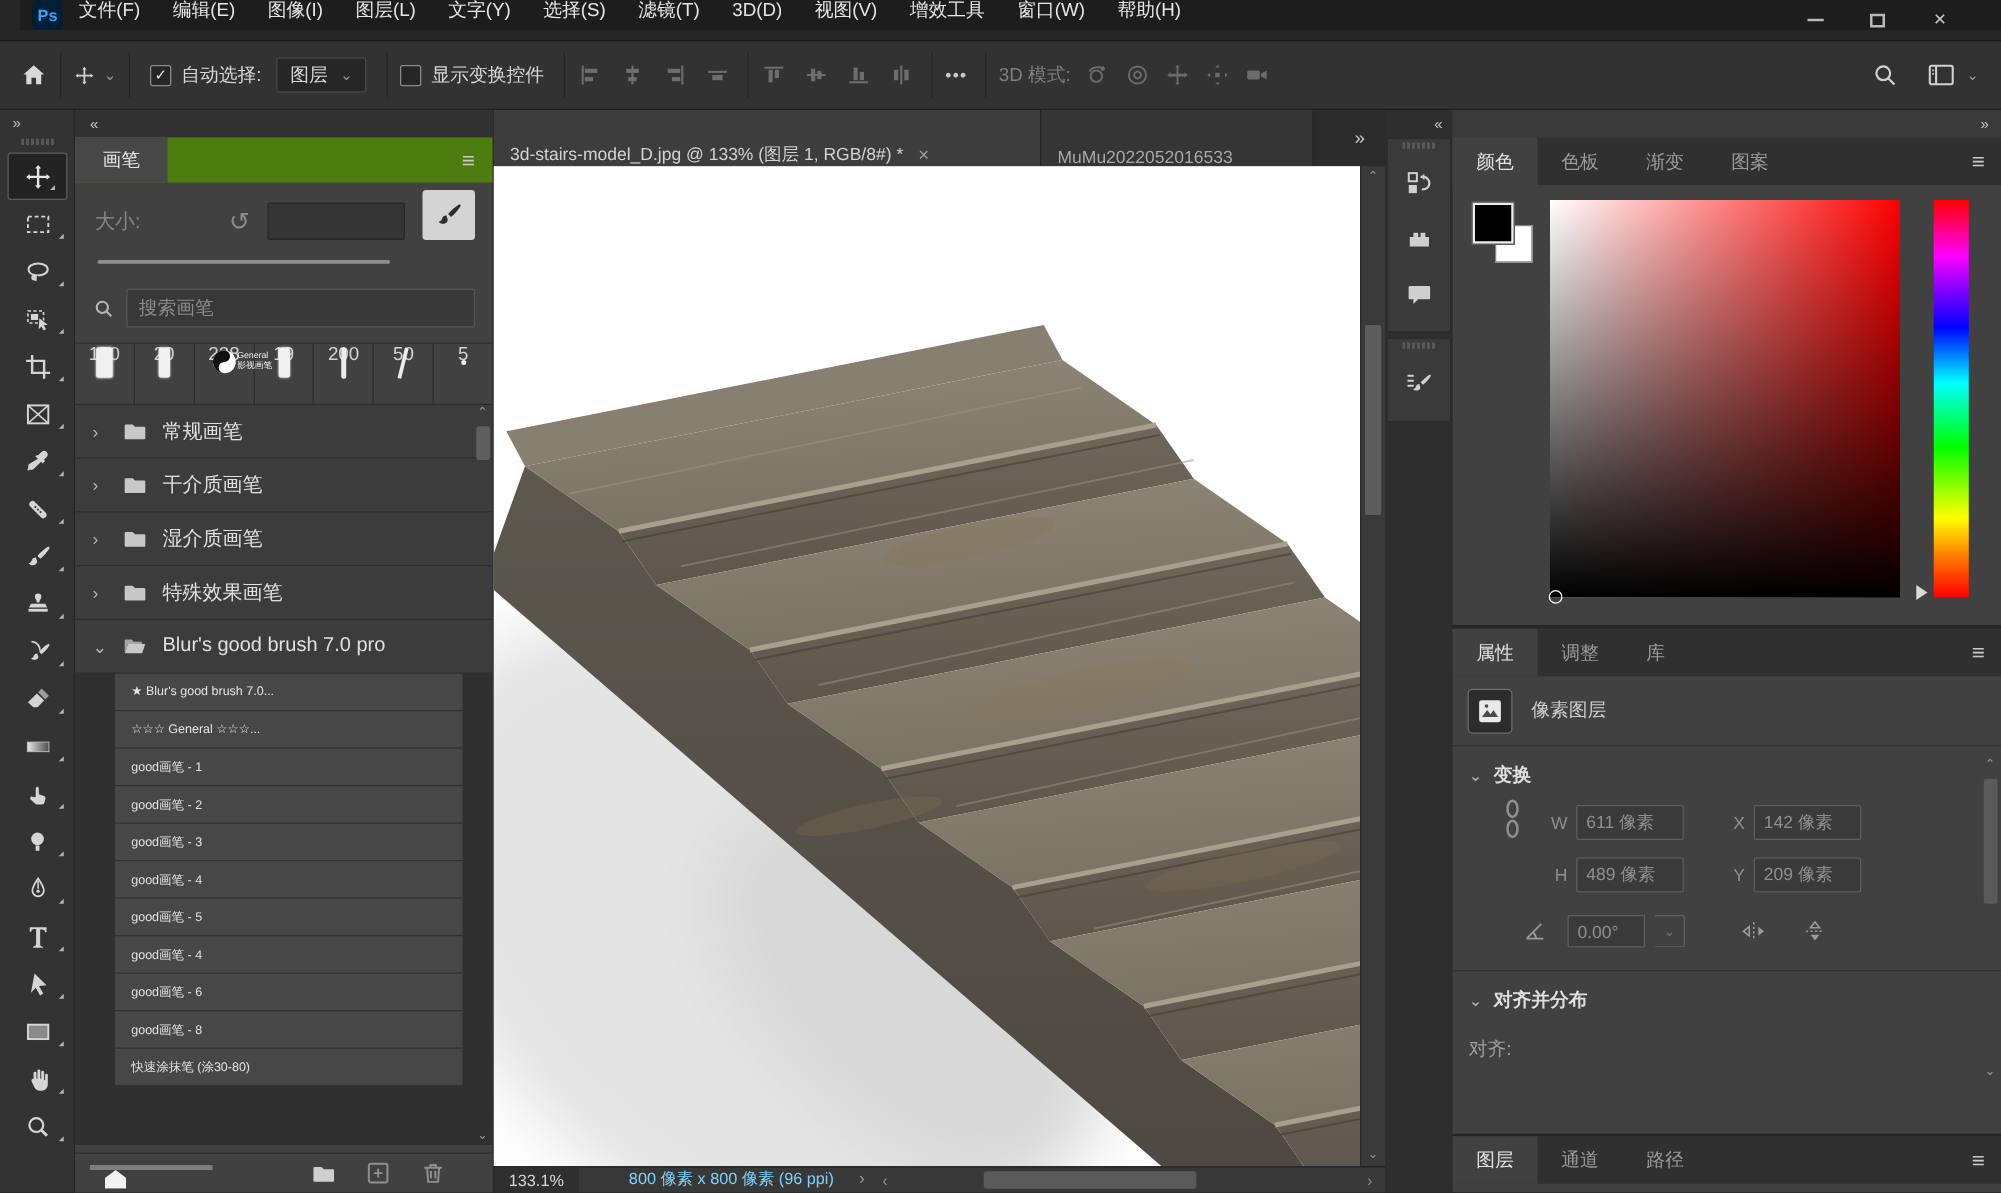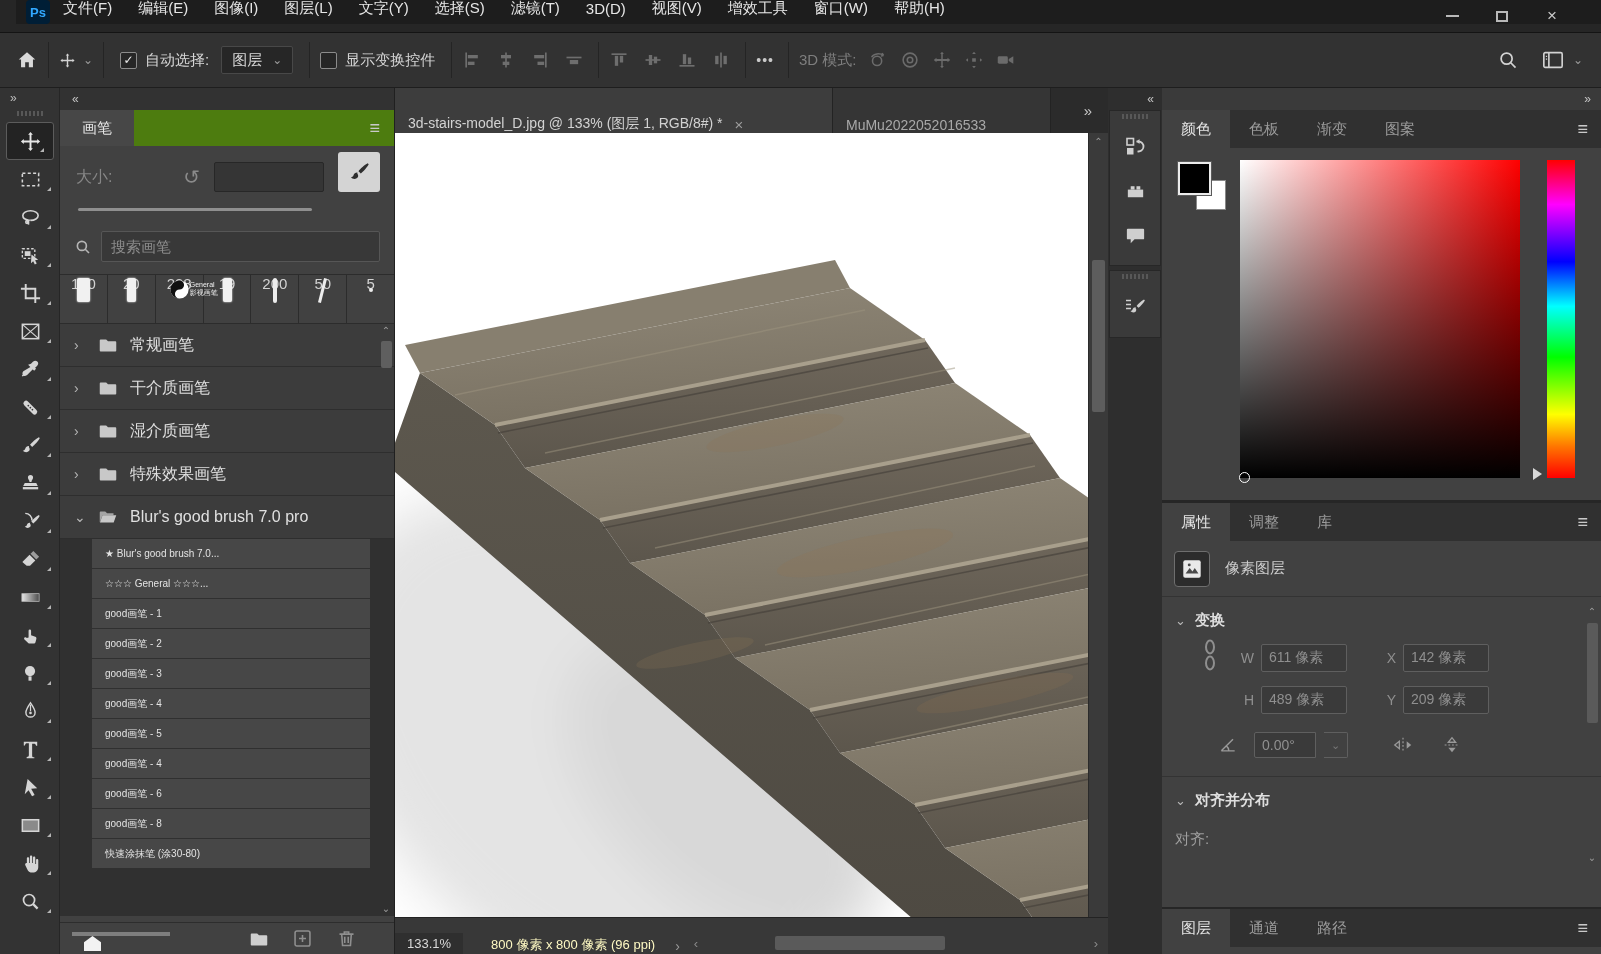--- a/index.html
+++ b/index.html
@@ -80,23 +80,23 @@
   .dtab1{width:438px;background:#3d3d3d;color:#d3d3d3;gap:12px}
   .dtab1 .ttl{overflow:hidden;white-space:nowrap}
   .dtab1 .cls{color:#9e9e9e;font-size:15px;flex:none}
   .dtab2{width:218px;background:#353535;color:#a8a8a8}
   .tabmore{margin-left:auto;display:flex;align-items:center;padding-right:16px;color:#c8c8c8;font-size:15px}
   .canvas{position:absolute;left:0;top:45px;width:693px;height:800px;background:#fff;overflow:hidden}
   .vscroll{position:absolute;right:0;top:45px;width:20px;height:800px;background:#3a3a3a;border-left:1px solid #2a2a2a;display:flex;flex-direction:column;align-items:center}
   .vscroll .thm{position:absolute;top:127px;left:3px;width:13px;height:152px;background:#5d5d5d;border-radius:2px}
   .vscroll .sarrow.up{margin-top:4px}
   .vscroll .sarrow.dn{position:absolute;bottom:4px}
-  .statusbar{position:absolute;left:0;bottom:0;width:713px;height:37px;background:#383838;border-top:1px solid #232323;display:flex;align-items:flex-end;font-size:13px}
+  .statusbar{position:absolute;left:0;bottom:0;width:713px;height:21px;background:#383838;border-top:1px solid #232323;display:flex;align-items:flex-start;font-size:13px}
   .szoom{background:#2f2f2f;height:21px;display:flex;align-items:center;padding:0 12px;color:#d8d8d8}
-  .sdims{color:#fef9c3;margin-left:28px}
+  .sdims{color:#7dd3fc;margin-left:40px}
   .snext{color:#9a9a9a;margin-left:20px;font-size:14px}
   .hscroll{position:relative;flex:1;height:21px}
   .hscroll .la{position:absolute;left:14px;top:3px;color:#8a8a8a;font-size:13px}
   .hscroll .ra{position:absolute;right:10px;top:3px;color:#8a8a8a;font-size:13px}
   .hscroll .thm{position:absolute;left:95px;top:3px;width:170px;height:14px;background:#5a5a5a;border-radius:2px}
   
   .icondock{position:absolute;left:1108px;top:88px;width:54px;height:866px;background:#2e2e2e}
   .dockhead{height:22px;display:flex;align-items:center;justify-content:flex-end;padding-right:8px;font-size:12px;color:#c5c5c5}
   .dockgrp{background:#3a3a3a;border:1px solid #272727;margin:0 1px 4px 1px;padding-bottom:8px}
   .dicon{height:44px;display:flex;align-items:center;justify-content:center}

